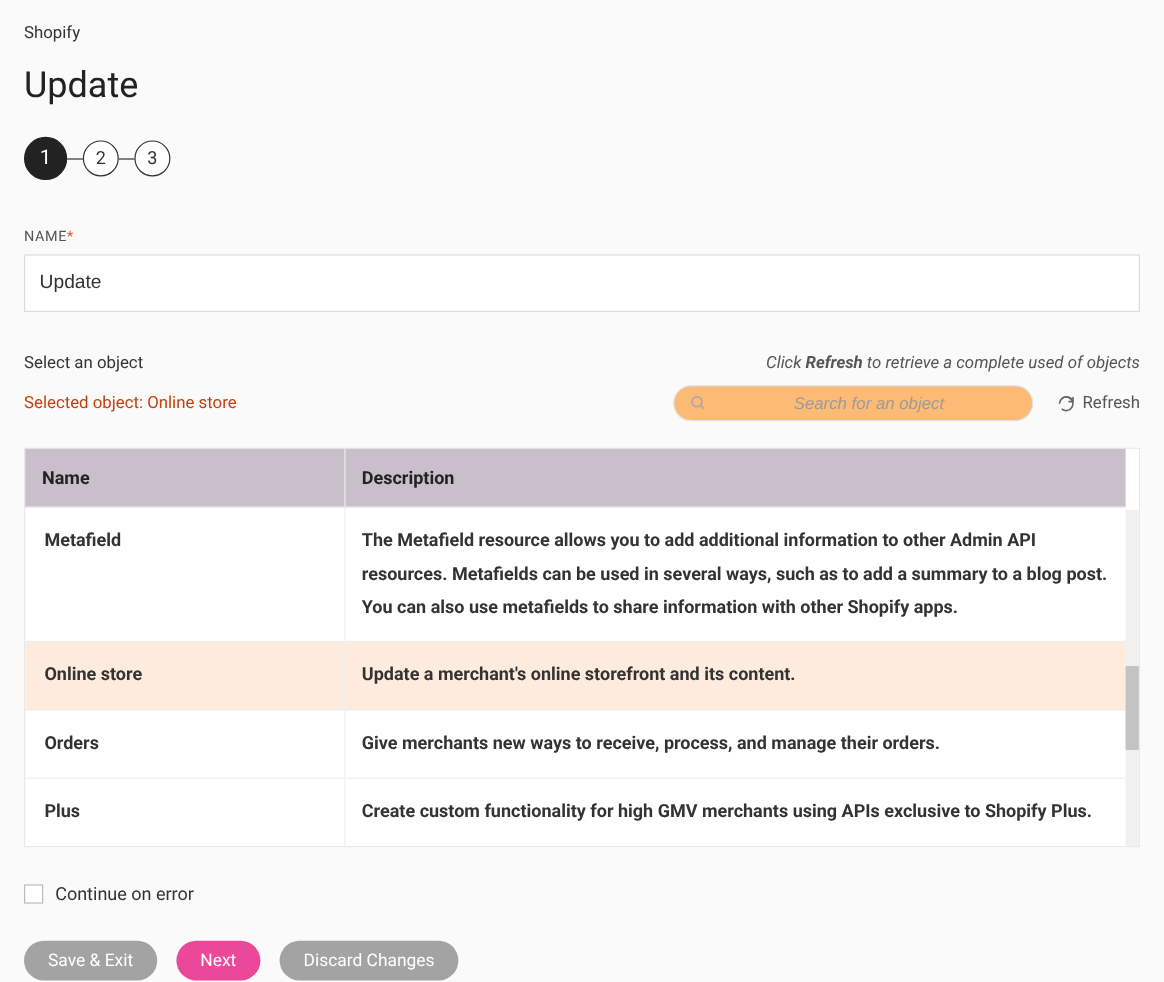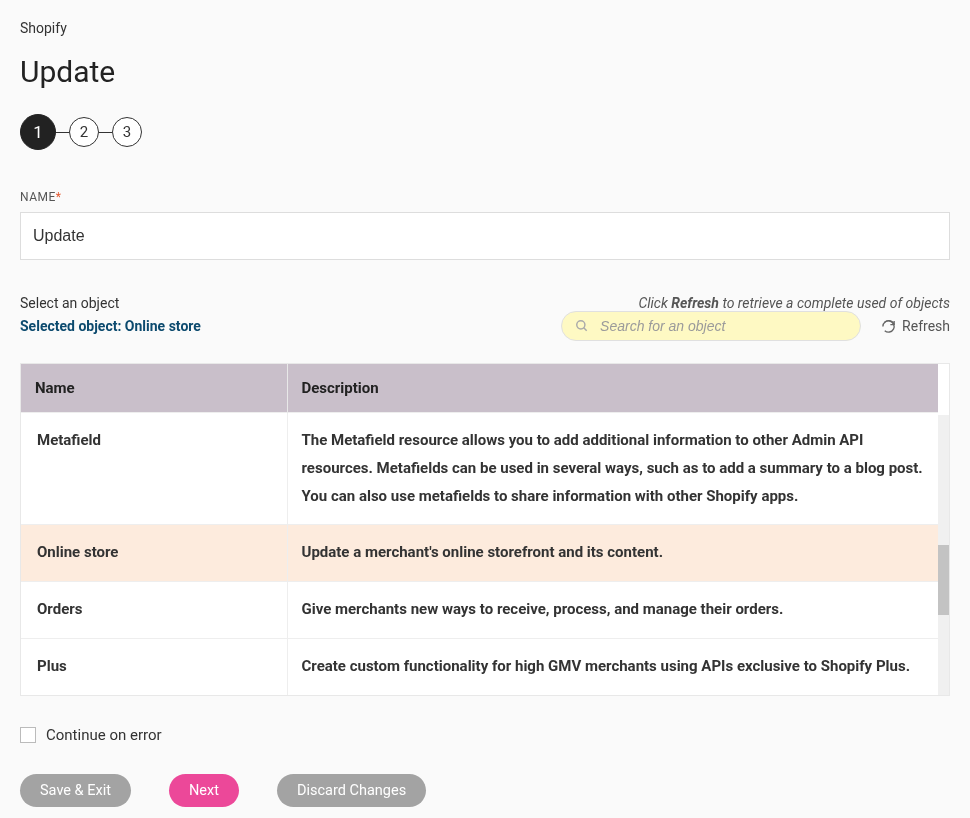--- a/index.html
+++ b/index.html
@@ -68,36 +68,37 @@
     padding: 14px 12px;
     font-size: 16px;
     color: #333;
     margin-bottom: 35px;
     outline: none;
   }
   .object-header {
     display: flex;
     justify-content: space-between;
     align-items: flex-start;
+    margin-bottom: 10px;
   }
   .hint-text {
     font-style: italic;
     color: #555;
     font-size: 14px;
   }
   .hint-text b { font-weight: 700; font-style: italic; }
   .object-row2 {
     display: flex;
     justify-content: space-between;
     align-items: center;
     margin-bottom: 22px;
   }
   .selected-object {
-    font-weight: 700;
-    color: #0c4a6e;
+    font-weight: 400;
+    color: #c2410c;
     font-size: 14px;
   }
   .search-refresh {
     display: flex;
     align-items: center;
     gap: 20px;
   }
   .search-wrap {
     position: relative;
     width: 300px;
@@ -112,21 +113,22 @@
   }
   .search-input {
     width: 100%;
     border: 1px solid #e0e0e0;
     border-radius: 18px;
     padding: 6px 12px 6px 38px;
     font-size: 14px;
     font-style: italic;
     color: #333;
     outline: none;
-    background: #fef9c3;
+    background: #fdba74;
+    text-align: center;
   }
   .search-input::placeholder { color: #9b9b9b; font-style: italic; }
   .refresh-link {
     display: flex;
     align-items: center;
     gap: 6px;
     color: #555;
     cursor: pointer;
     font-size: 14px;
   }
@@ -193,21 +195,21 @@
   }
   .checkbox {
     width: 16px;
     height: 16px;
     border: 1px solid #bbb;
     background: #fff;
     cursor: pointer;
   }
   .button-row {
     display: flex;
-    gap: 38px;
+    gap: 16px;
   }
   .btn {
     border: none;
     border-radius: 18px;
     padding: 8px 20px;
     font-size: 14.5px;
     color: #fff;
     cursor: pointer;
     font-family: inherit;
   }

